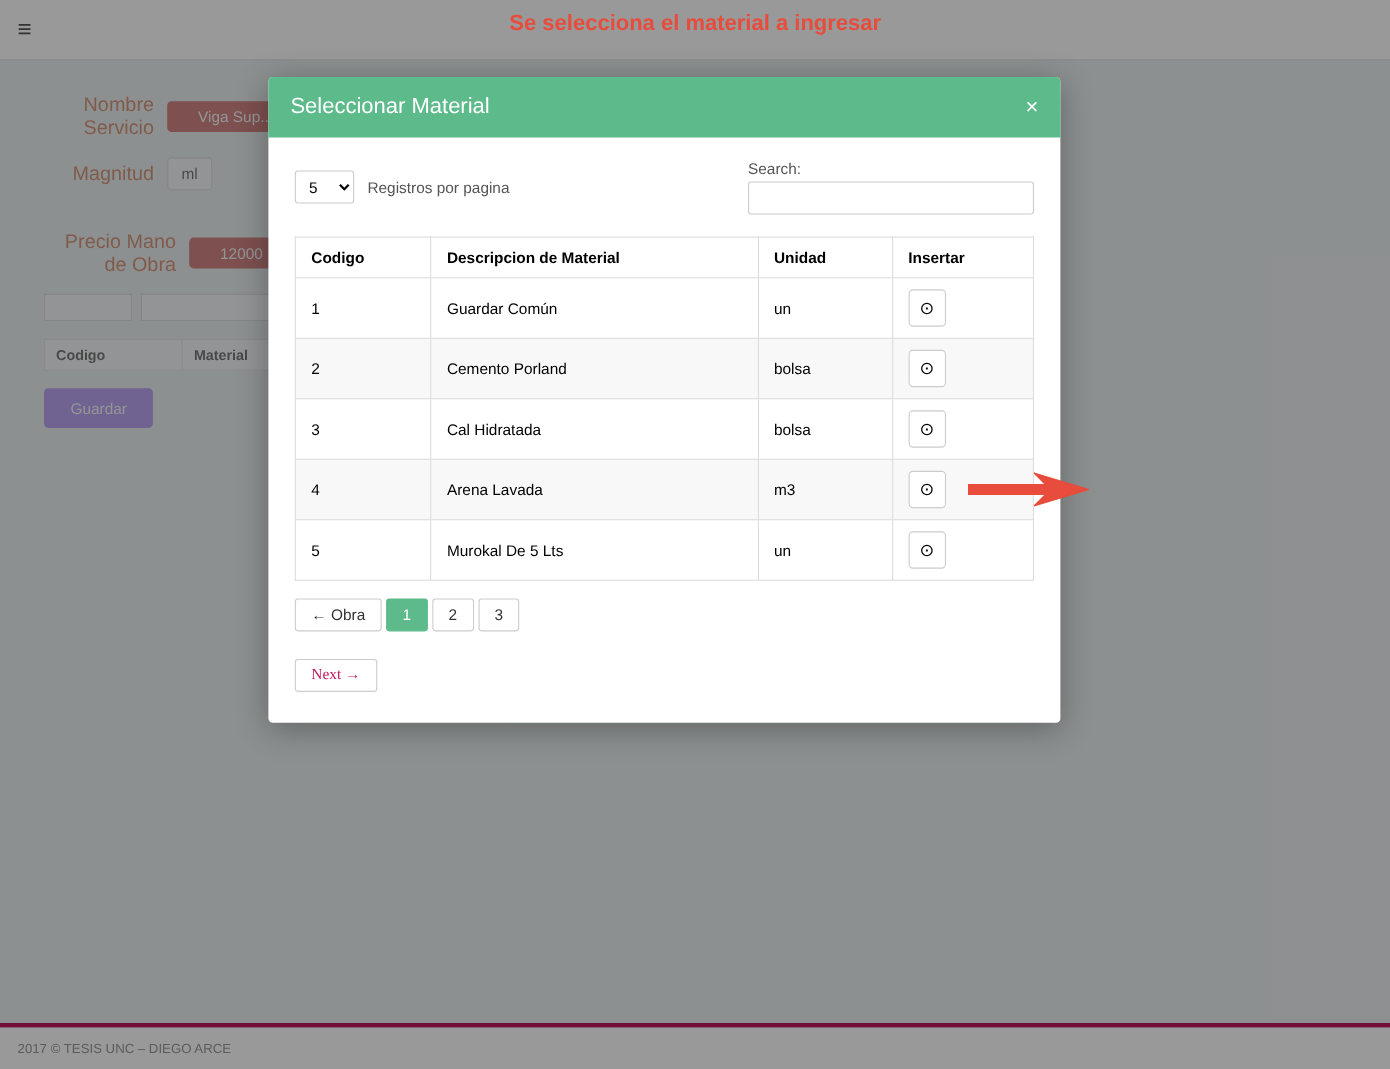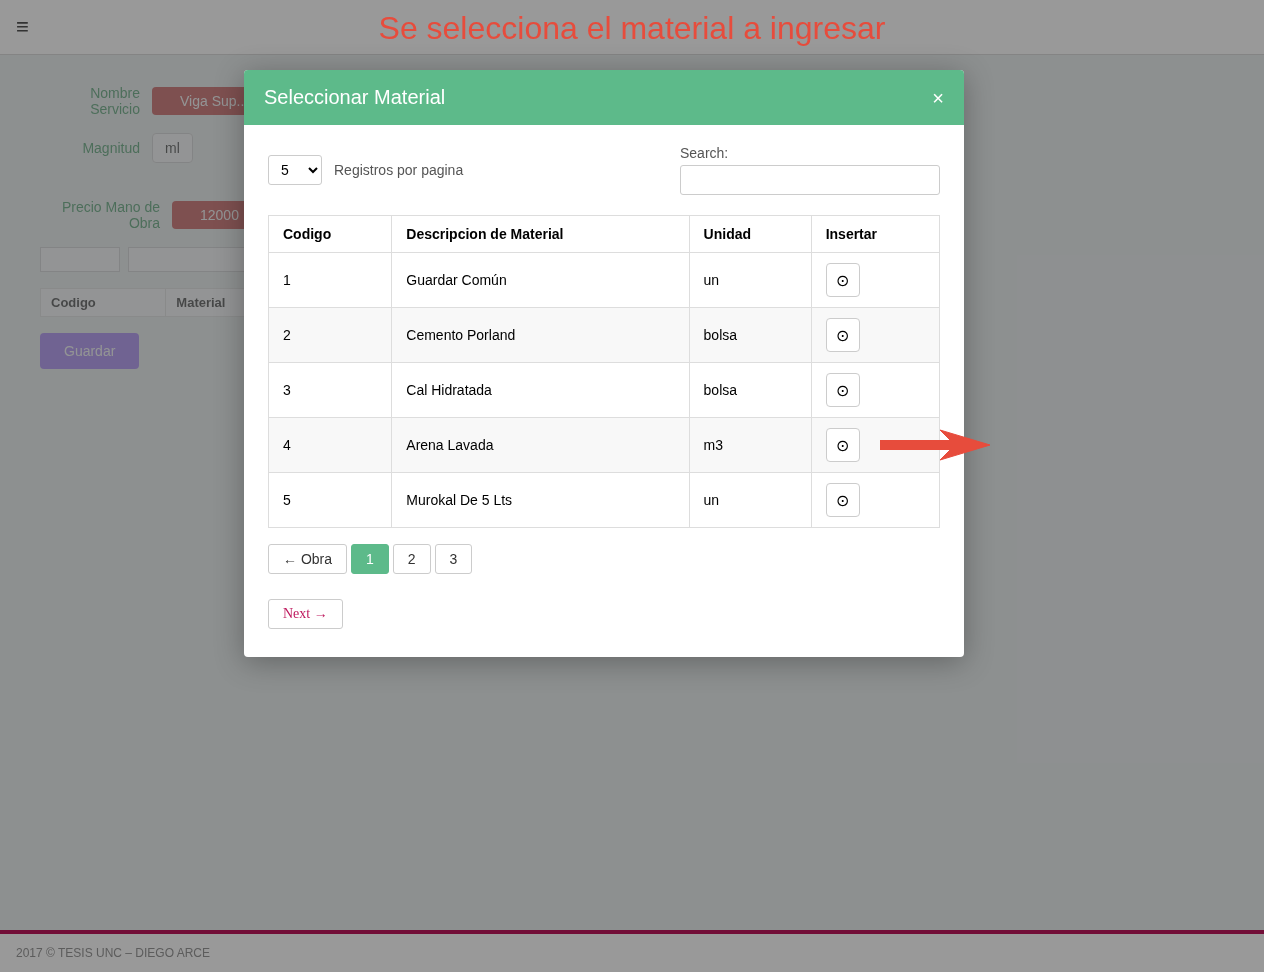--- a/index.html
+++ b/index.html
@@ -41,22 +41,22 @@
     }
 
     .form-row {
       display: flex;
       align-items: center;
       margin-bottom: 16px;
       gap: 12px;
     }
 
     .form-label {
-      color: #15803d;
-      font-size: 14px;
+      color: #c2410c;
+      font-size: 18px;
       width: 100px;
       text-align: right;
     }
 
     .form-value-box {
       background: #b91c1c;
       color: white;
       padding: 6px 28px;
       border-radius: 4px;
       font-size: 14px;
@@ -130,22 +130,22 @@
       background: rgba(0,0,0,0.4);
       z-index: 10;
     }
 
     
     .page-annotation {
       position: absolute;
       top: 10px;
       left: 0; right: 0;
       text-align: center;
-      font-size: 32px;
-      font-weight: normal;
+      font-size: 20px;
+      font-weight: bold;
       color: #e74c3c;
       z-index: 20;
     }
 
     
     .modal {
       position: absolute;
       top: 70px;
       left: 244px;
       width: 720px;

